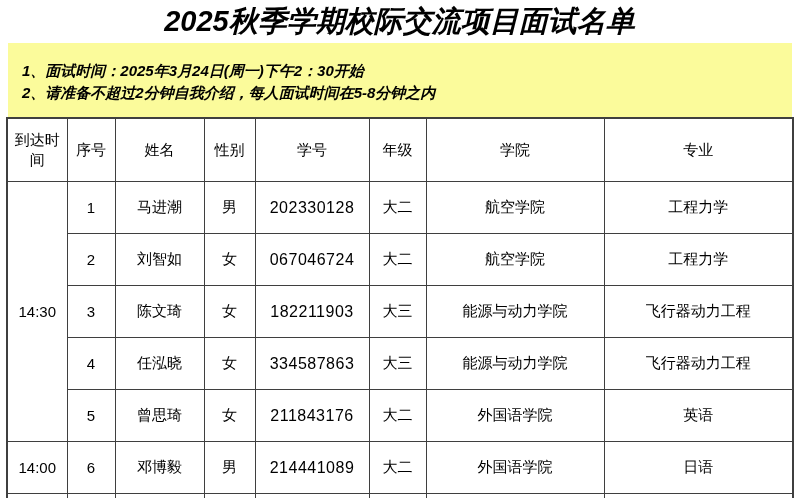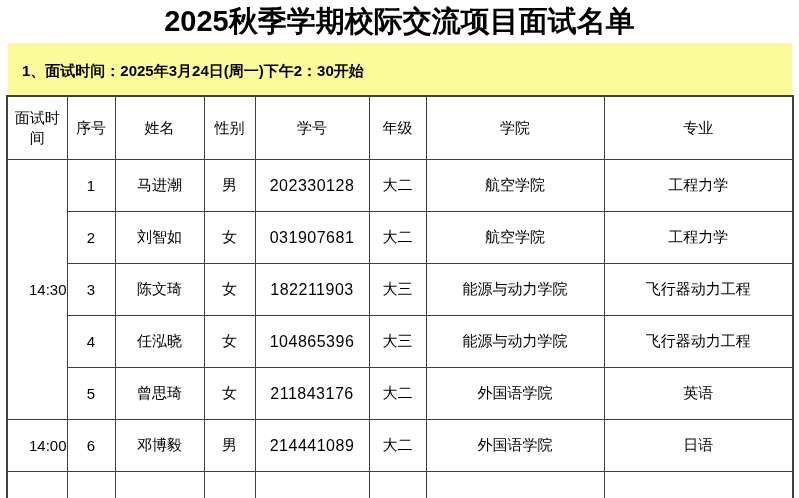--- a/index.html
+++ b/index.html
@@ -10,69 +10,70 @@
   }
   html,body{margin:0;padding:0;}
   body{
     width:799px;height:498px;overflow:hidden;
     background:var(--bg);color:var(--text);
     font-family:"Liberation Sans","DejaVu Sans",sans-serif;
     position:relative;
   }
   .title{
     height:43px;display:flex;align-items:center;justify-content:center;
-    font-size:29px;font-weight:700;white-space:nowrap;
+    font-size:29px;font-weight:700;white-space:nowrap;font-style:italic;
   }
   .notes{
     margin-left:8px;width:784px;box-sizing:border-box;
     background:var(--note-bg);
     padding:17px 0 13px 14px;
-    font-size:15px;font-weight:600;line-height:22px;
+    font-size:15px;font-weight:600;line-height:22px;font-style:italic;
   }
   .note-line{white-space:nowrap;}
   .table-wrap{margin-left:6px;}
   table{
     border-collapse:collapse;table-layout:fixed;width:786px;
     border:2px solid var(--border);
   }
   th,td{
     border:1px solid var(--border);
     text-align:center;vertical-align:middle;
     padding:0;font-weight:400;font-size:15px;overflow:hidden;
   }
   tr.header-row th{height:62px;line-height:20px;}
   tr.data-row td{height:51px;}
   tr.partial-row td{height:40px;}
   td.sid{font-size:16px;letter-spacing:0.5px;}
-  td.time{font-size:15px;text-align:right;}
+  td.time{font-size:15px;}
 </style>
 </head>
 <body>
 
 <div class="title">2025秋季学期校际交流项目面试名单</div>
 
 <div class="notes">
   <div class="note-line">1、面试时间：2025年3月24日(周一)下午2：30开始</div>
+  <div class="note-line">2、请准备不超过2分钟自我介绍，每人面试时间在5-8分钟之内</div>
 </div>
 
 <div class="table-wrap">
 <table>
   <colgroup>
     <col style="width:60px">
         <col style="width:48px">
         <col style="width:89px">
         <col style="width:51px">
     <col style="width:114px">
         <col style="width:57px">
         <col style="width:178px">
         <col style="width:189px">
   </colgroup>
   <tbody>
     <tr class="header-row">
-      <th>面试时间</th>
+      <th>到达时间</th>
       <th>序号</th>
       <th>姓名</th>
       <th>性别</th>
       <th>学号</th>
       <th>年级</th>
       <th>学院</th>
       <th>专业</th>
     </tr>
 
     <tr class="data-row">
@@ -83,41 +84,41 @@
       <td class="sid">202330128</td>
       <td>大二</td>
       <td>航空学院</td>
       <td>工程力学</td>
     </tr>
 
     <tr class="data-row">
       <td>2</td>
       <td>刘智如</td>
       <td>女</td>
-      <td class="sid">031907681</td>
+      <td class="sid">067046724</td>
       <td>大二</td>
       <td>航空学院</td>
       <td>工程力学</td>
     </tr>
 
     <tr class="data-row">
       <td>3</td>
       <td>陈文琦</td>
       <td>女</td>
       <td class="sid">182211903</td>
       <td>大三</td>
       <td>能源与动力学院</td>
       <td>飞行器动力工程</td>
     </tr>
 
     <tr class="data-row">
       <td>4</td>
       <td>任泓晓</td>
       <td>女</td>
-      <td class="sid">104865396</td>
+      <td class="sid">334587863</td>
       <td>大三</td>
       <td>能源与动力学院</td>
       <td>飞行器动力工程</td>
     </tr>
 
     <tr class="data-row">
       <td>5</td>
       <td>曾思琦</td>
       <td>女</td>
       <td class="sid">211843176</td>

